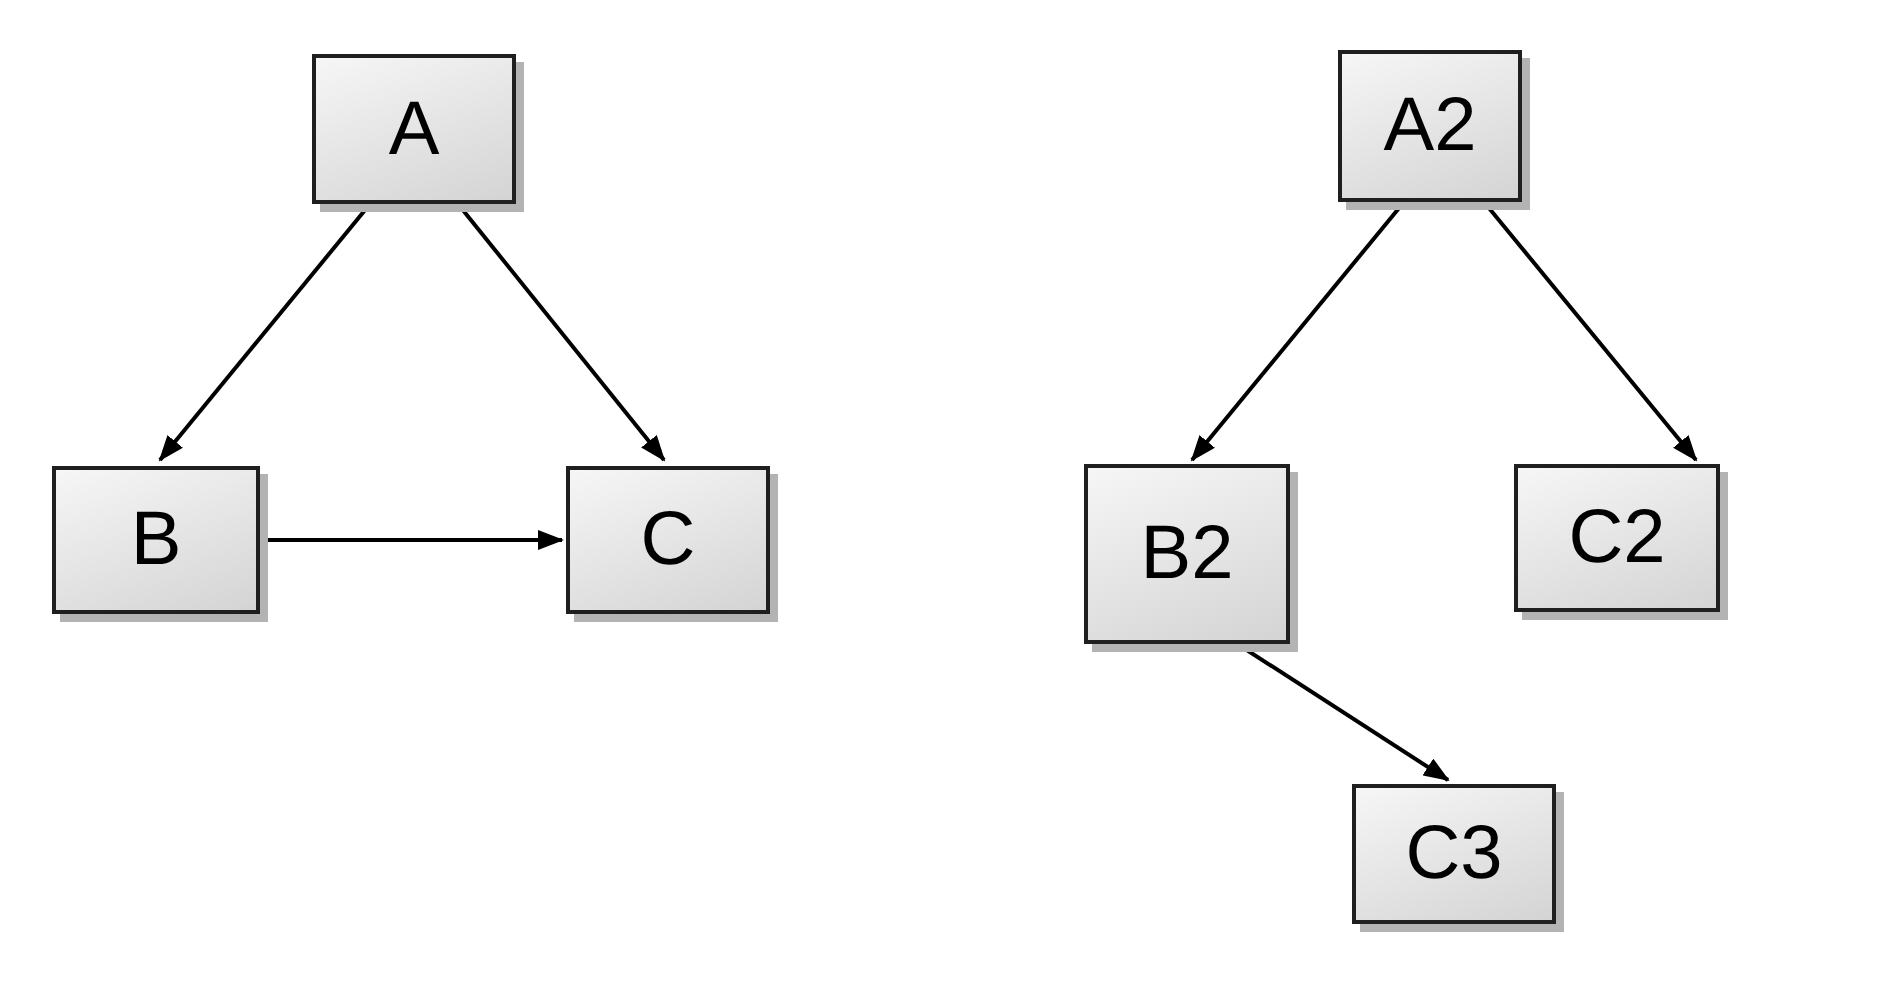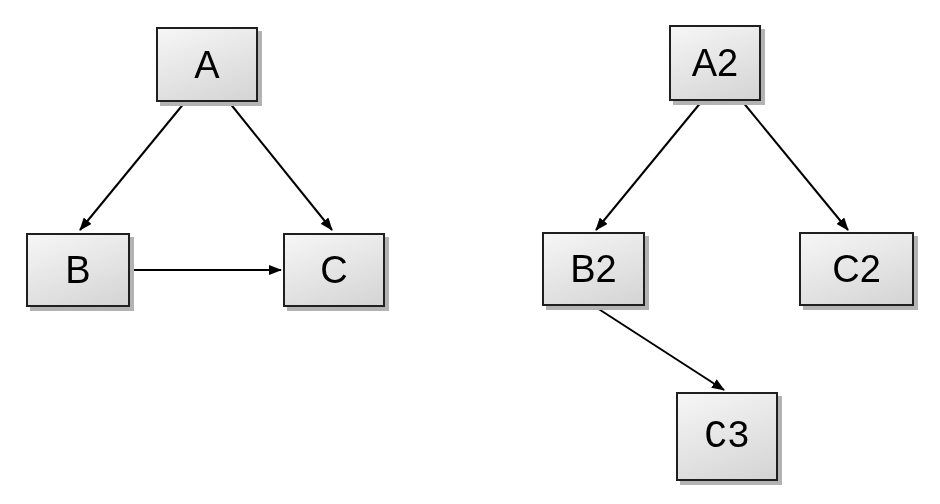--- a/index.html
+++ b/index.html
@@ -71,23 +71,23 @@
       </div>
       <div class="node" style="left: 26px; top: 233px; width: 104px; height: 74px;">
         <span class="node-label">B</span>
       </div>
       <div class="node" style="left: 283px; top: 233px; width: 102px; height: 74px;">
         <span class="node-label">C</span>
       </div>
       <div class="node" style="left: 669px; top: 25px; width: 92px; height: 76px;">
         <span class="node-label">A2</span>
       </div>
-      <div class="node" style="left: 542px; top: 232px; width: 103px; height: 74px;">
+      <div class="node" style="left: 542px; top: 232px; width: 103px; height: 90px;">
         <span class="node-label">B2</span>
       </div>
-      <div class="node" style="left: 799px; top: 232px; width: 115px; height: 74px;">
+      <div class="node" style="left: 757px; top: 232px; width: 103px; height: 74px;">
         <span class="node-label">C2</span>
       </div>
-      <div class="node" style="left: 676px; top: 392px; width: 102px; height: 89px; font-family: Liberation Mono, monospace;">
+      <div class="node" style="left: 676px; top: 392px; width: 102px; height: 70px;">
         <span class="node-label">C3</span>
       </div>
     </div>
 </div>
 
 </body></html>

